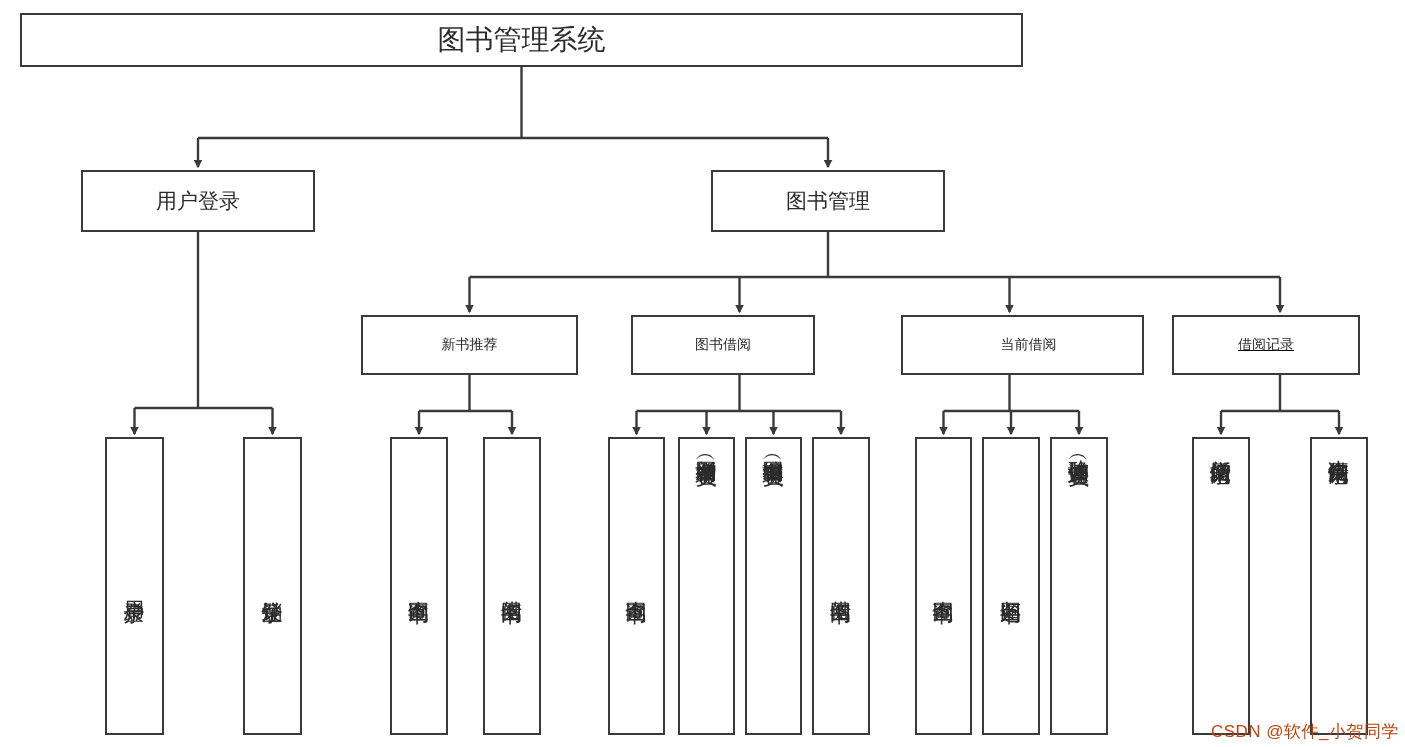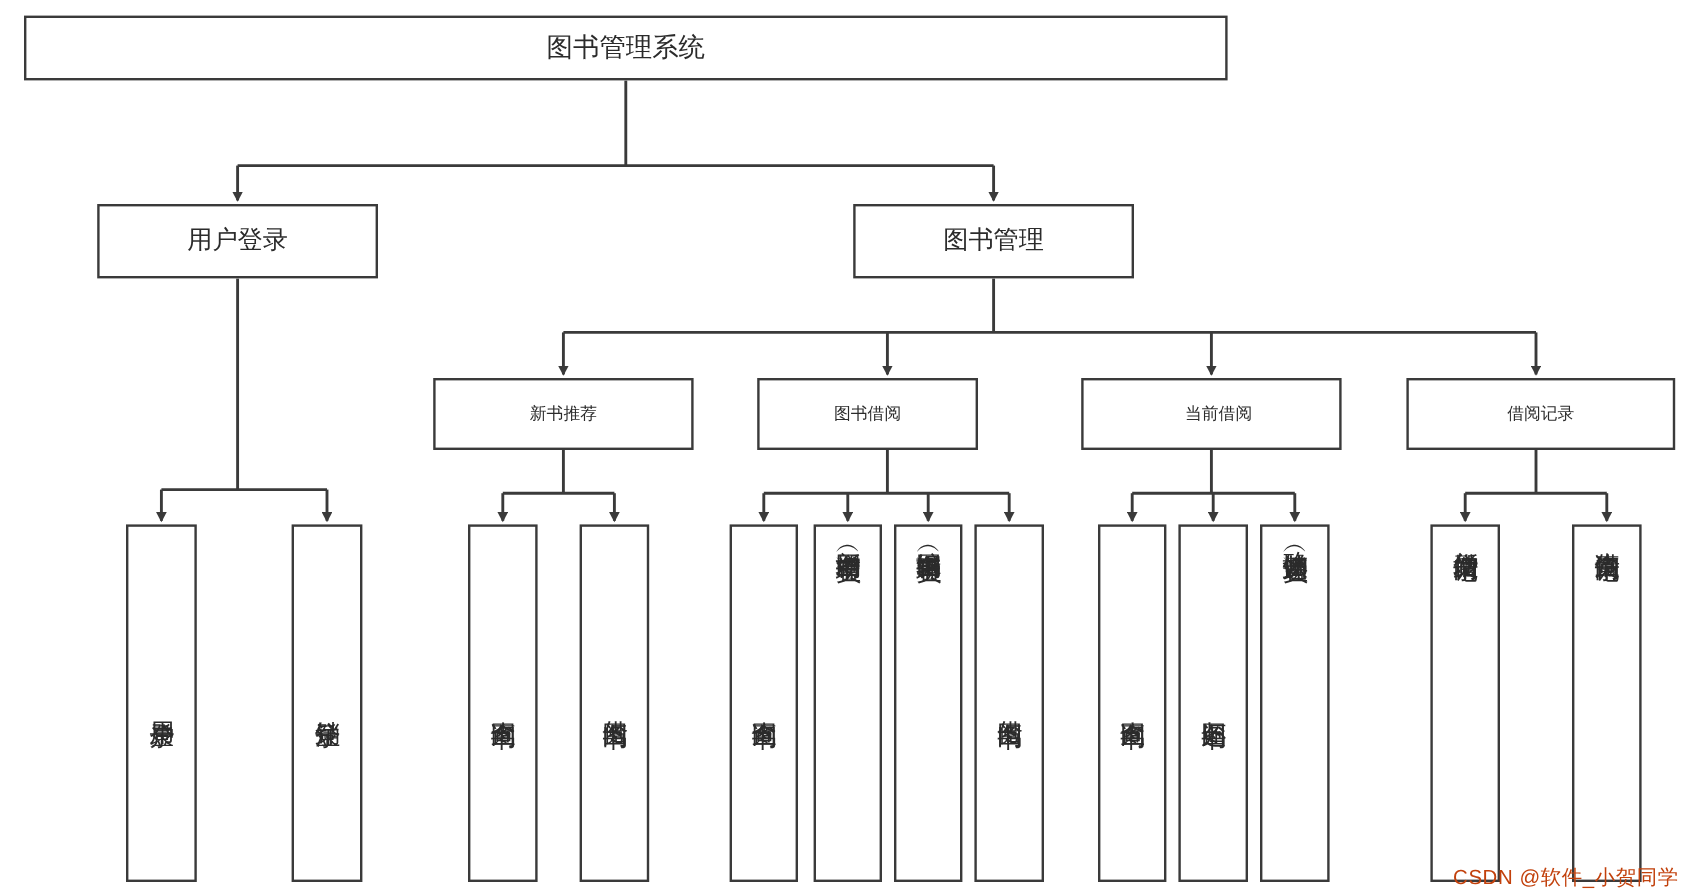--- a/index.html
+++ b/index.html
@@ -35,21 +35,21 @@
     align-items: center;
     justify-content: center;
     overflow: hidden;
   }
   .node-label {
     color: #2b2b2b;
     text-align: center;
     line-height: 1.14;
     white-space: nowrap;
   }
-  .level0 .node-label { font-size: 22px; }
+  .level0 .node-label { font-size: 28px; }
   .level1 .node-label { font-size: 21px; }
   .level2 .node-label { font-size: 14px; }
   .leaf .node-label {
     font-size: 21px;
     writing-mode: vertical-rl;
     text-orientation: upright;
     letter-spacing: 1px;
     line-height: 1.0;
     white-space: normal;
     max-height: 286px;
@@ -127,24 +127,24 @@
       </div>
       <div class="node-box level1" style="left: 711px; top: 170px; width: 234px; height: 62px;">
         <span class="node-label">图书管理</span>
       </div>
       <div class="node-box level2" style="left: 361px; top: 315px; width: 217px; height: 60px;">
         <span class="node-label">新书推荐</span>
       </div>
       <div class="node-box level2" style="left: 631px; top: 315px; width: 184px; height: 60px;">
         <span class="node-label">图书借阅</span>
       </div>
-      <div class="node-box level2" style="left: 901px; top: 315px; width: 217px; height: 60px; padding-left: 12px;">
+      <div class="node-box level2" style="left: 901px; top: 315px; width: 243px; height: 60px; padding-left: 12px;">
         <span class="node-label">当前借阅</span>
       </div>
-      <div class="node-box level2" style="left: 1172px; top: 315px; width: 224px; height: 60px;">
+      <div class="node-box level2" style="left: 1172px; top: 315px; width: 188px; height: 60px; text-decoration: underline;">
         <span class="node-label">借阅记录</span>
       </div>
       <div class="node-box leaf centered" style="left: 105px; top: 437px; width: 59px; height: 298px;">
         <span class="node-label">用户登录</span>
       </div>
       <div class="node-box leaf centered" style="left: 243px; top: 437px; width: 59px; height: 298px;">
         <span class="node-label">注销登录</span>
       </div>
       <div class="node-box leaf centered" style="left: 390px; top: 437px; width: 58px; height: 298px;">
         <span class="node-label">查询图书</span>

